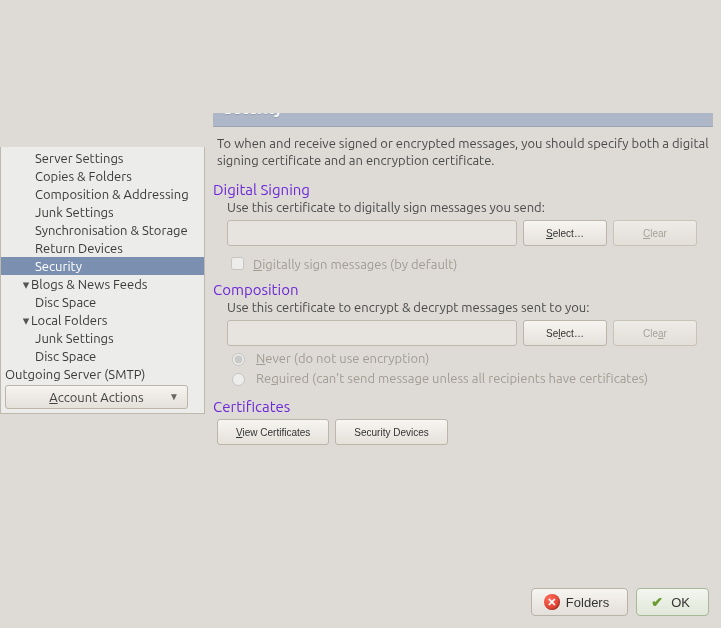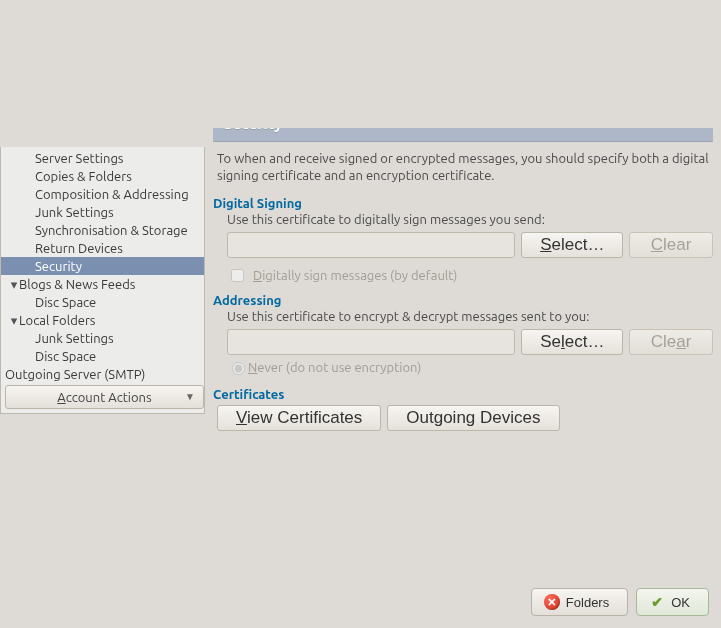--- a/index.html
+++ b/index.html
@@ -27,30 +27,30 @@
   }
   .tree { flex: 1; overflow: hidden; padding-top: 2px; }
   .tree-item {
     padding: 1px 0 1px 34px;
     color: #3a3a3a;
     line-height: 16px;
     font-size: 13px;
     cursor: pointer;
     white-space: nowrap;
   }
-  .tree-item.root { padding-left: 20px; }
+  .tree-item.root { padding-left: 32px; }
   .tree-item.root .tw { display:inline-block; width:10px; margin-left:-12px; text-align:center; color:#555; }
   .tree-item.selected {
     background: #7b90b1;
     color: #fff;
   }
   .account-actions {
     height: 24px;
     border: 1px solid #bbb5aa;
-    margin: 2px 0 4px 4px;
+    margin: 2px 16px 4px 4px;
     background: linear-gradient(#f6f4f0,#e4e0da);
     display:flex;
     align-items:center;
     justify-content:center;
     position:relative;
     cursor:pointer;
     border-radius:3px;
   }
   .account-actions .lbl { color:#444; }
   .account-actions .dd { position:absolute; right:8px; color:#666; font-size:10px; }
@@ -72,52 +72,52 @@
     line-height: 0px;
     position: relative;
     top:0;
     overflow:hidden;
     border:1px solid #aeb7c7;
     border-top:none;
     border-bottom:1px solid #9aa3b3;
   }
   .panel-title span { position:relative; top:-4px; text-shadow:0 1px 0 rgba(0,0,0,0.15);}
   .desc { color:#4a4a4a; padding: 8px 4px 6px 4px; line-height:17px; }
-  .section-h { font-weight:bold; color:#0369a1; padding: 6px 0 2px 0; font-size:13px;}
+  .section-h { font-weight:normal; color:#6d28d9; padding: 6px 0 2px 0; font-size:15px;}
   .subtext { color:#4a4a4a; padding: 0 0 4px 14px; }
   .row { display:flex; align-items:center; gap:6px; padding:2px 0 2px 14px; }
   input[type=text].cert {
     width: 290px; height:26px;
     border:1px solid #bfb8ad;
     background:#e7e4df;
     border-radius:3px;
     padding:2px 6px;
   }
   input[type=text].cert:disabled { color:#888; background:#e7e4df; }
   .btn {
     height:26px;
     border:1px solid #bbb5aa;
     background: linear-gradient(#f7f5f1,#e5e1db);
     border-radius:3px;
     padding: 0 18px;
-    font-size:17px;
+    font-size:10px;
     color:#333;
     cursor:pointer;
     min-width:80px;
   }
   .btn:disabled {
     color:#a6a29a;
     cursor:default;
     background:linear-gradient(#eeece7,#e2ded8);
     border-color:#c8c2b7;
   }
   .btn.wide { min-width:84px; }
   .chk-row { display:flex; align-items:center; gap:6px; padding:6px 0 2px 14px; color:#a19c94;}
   .chk-row input[type=checkbox] { accent-color:#bbb; }
-  .radio-row { display:flex; align-items:center; gap:0; padding:2px 0 2px 14px; color:#a19c94;}
+  .radio-row { display:flex; align-items:center; gap:8px; padding:2px 0 2px 14px; color:#a19c94;}
   .radio-row input[type=radio] { accent-color:#bbb; }
   .footer {
     position:absolute;
     right:12px;
     bottom:12px;
     display:flex;
     gap:8px;
   }
   .dlg-btn {
     height:28px;
@@ -180,36 +180,40 @@
     <div class="row">
       <input type="text" class="cert" disabled="" value="" style="">
       <button class="btn wide"><u>S</u>elect…</button>
       <button class="btn wide" disabled=""><u>C</u>lear</button>
     </div>
     <div class="chk-row">
       <input type="checkbox" disabled="" style="">
       <span><u>D</u>igitally sign messages (by default)</span>
     </div>
 
-    <div class="section-h">Addressing</div>
+    <div class="section-h">Composition</div>
     <div class="subtext">Use this certificate to encrypt &amp; decrypt messages sent to you:</div>
     <div class="row">
       <input type="text" class="cert" disabled="" value="" style="">
       <button class="btn wide">Se<u>l</u>ect…</button>
       <button class="btn wide" disabled="">Cle<u>a</u>r</button>
     </div>
     <div class="radio-row">
       <input type="radio" name="encdef" checked="" disabled="" style="">
       <span><u>N</u>ever (do not use encryption)</span>
     </div>
+    <div class="radio-row">
+      <input type="radio" name="encdef" disabled="" style="">
+      <span>Re<u>q</u>uired (can't send message unless all recipients have certificates)</span>
+    </div>
 
     <div class="section-h" style="padding-top:10px;">Certificates</div>
     <div class="row" style="padding-left:4px;">
       <button class="btn"><u>V</u>iew Certificates</button>
-      <button class="btn">Outgoing Devices</button>
+      <button class="btn">Security Devices</button>
     </div>
   </div>
 </div>
 
 <div class="footer">
   <button class="dlg-btn">
     <span class="icon-cancel">✕</span>
     <span>Folders</span>
   </button>
   <button class="dlg-btn ok">

